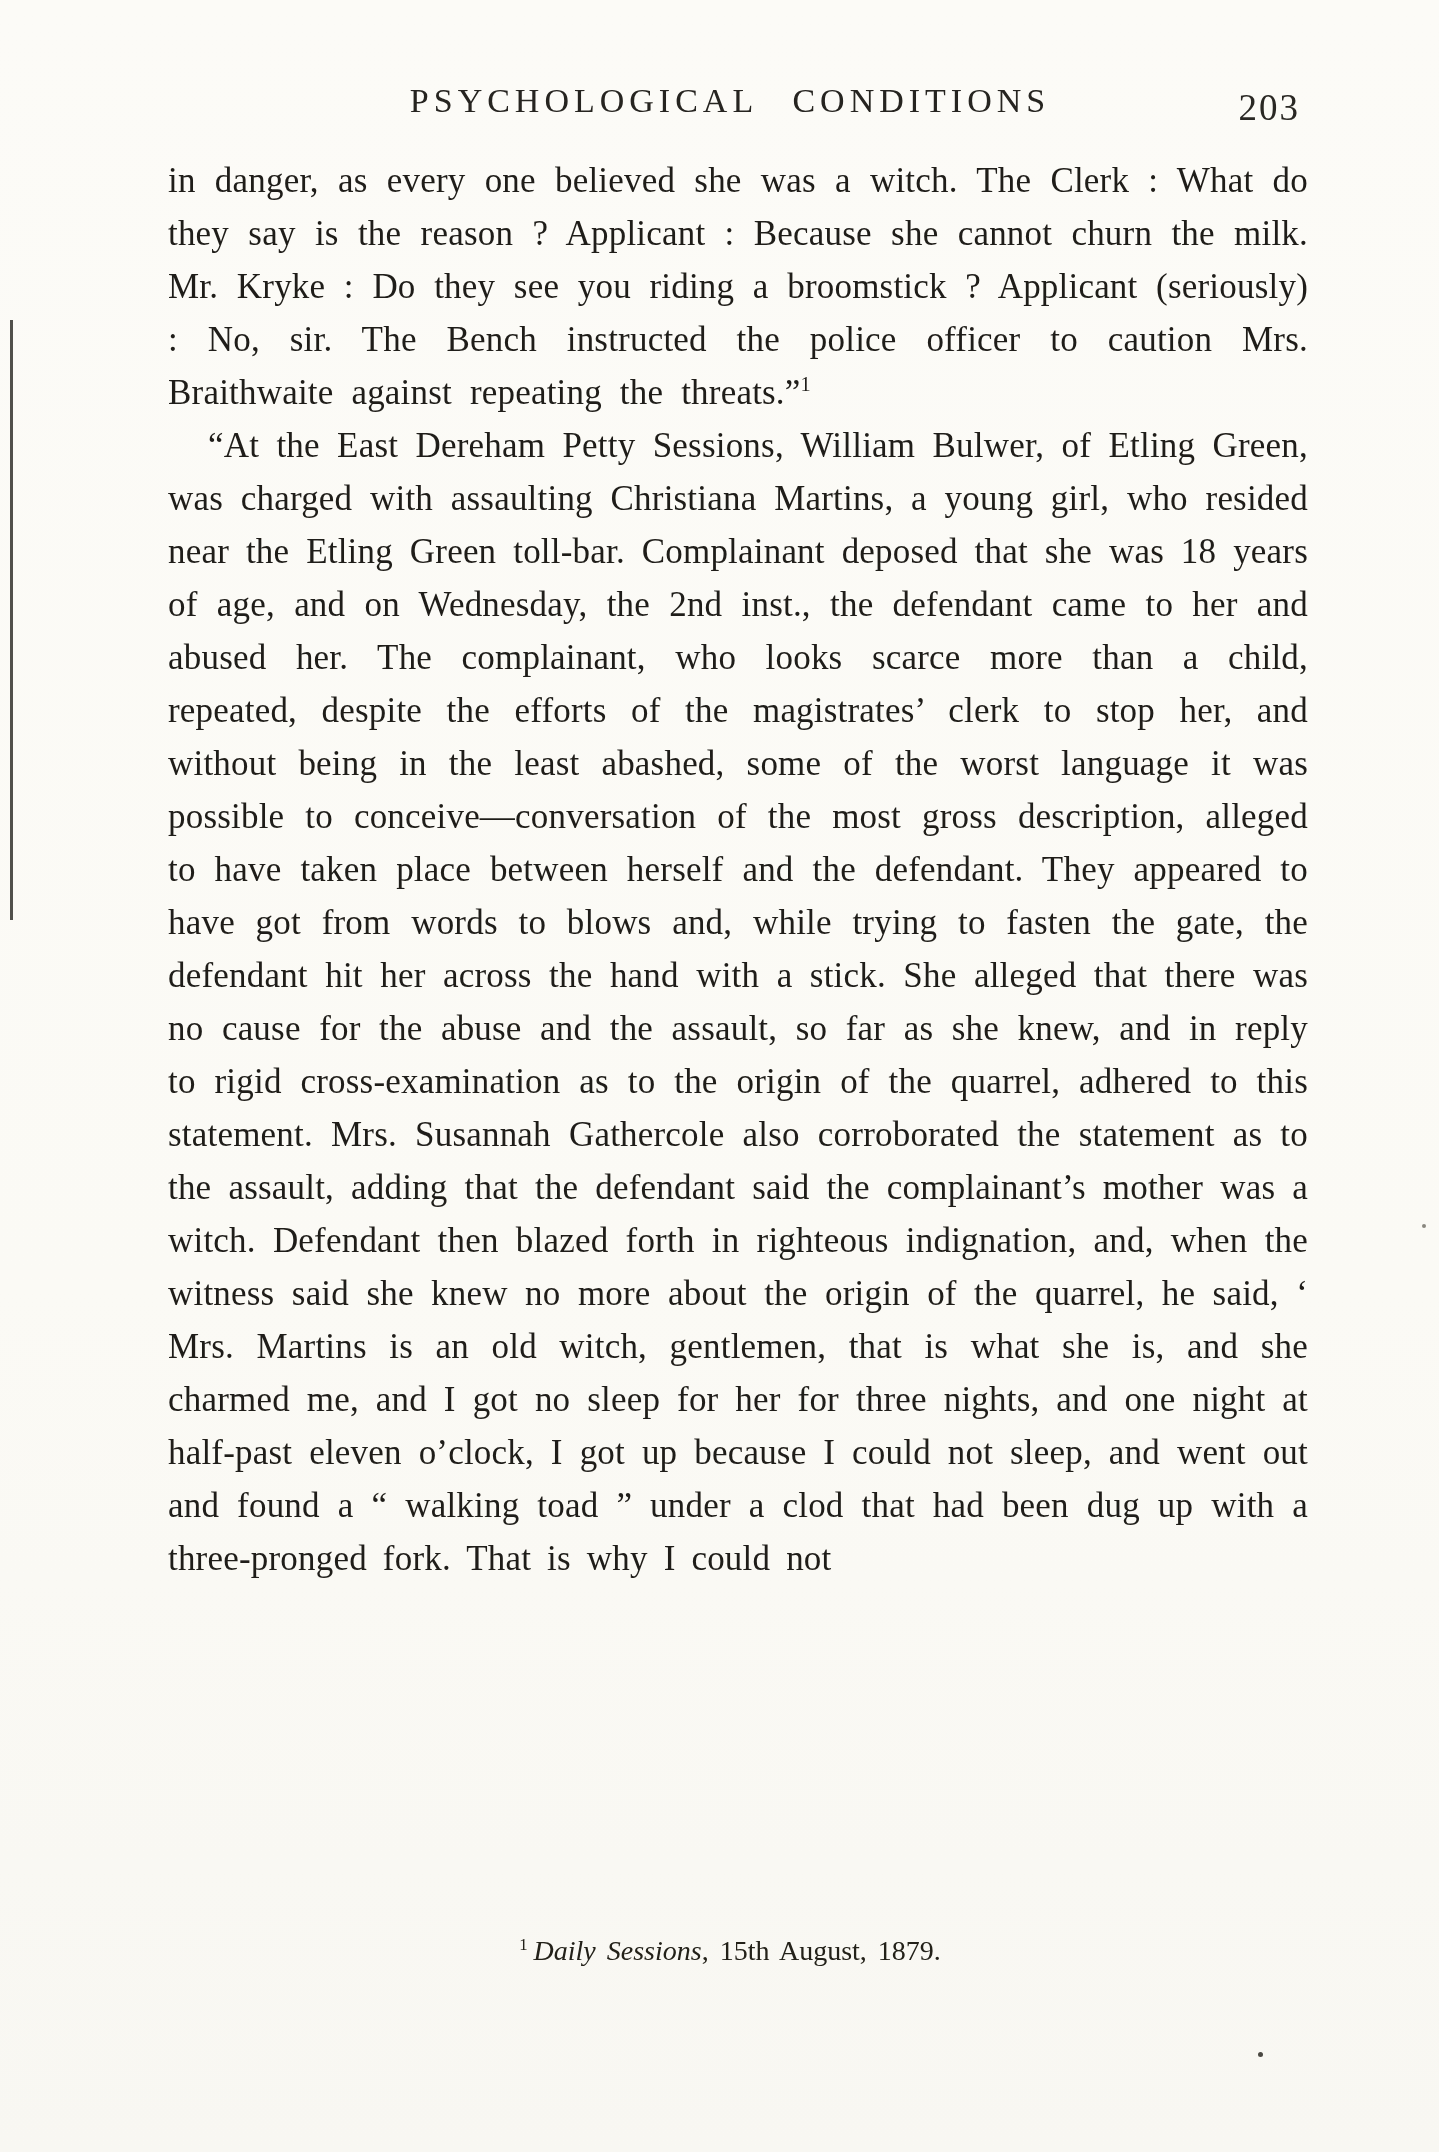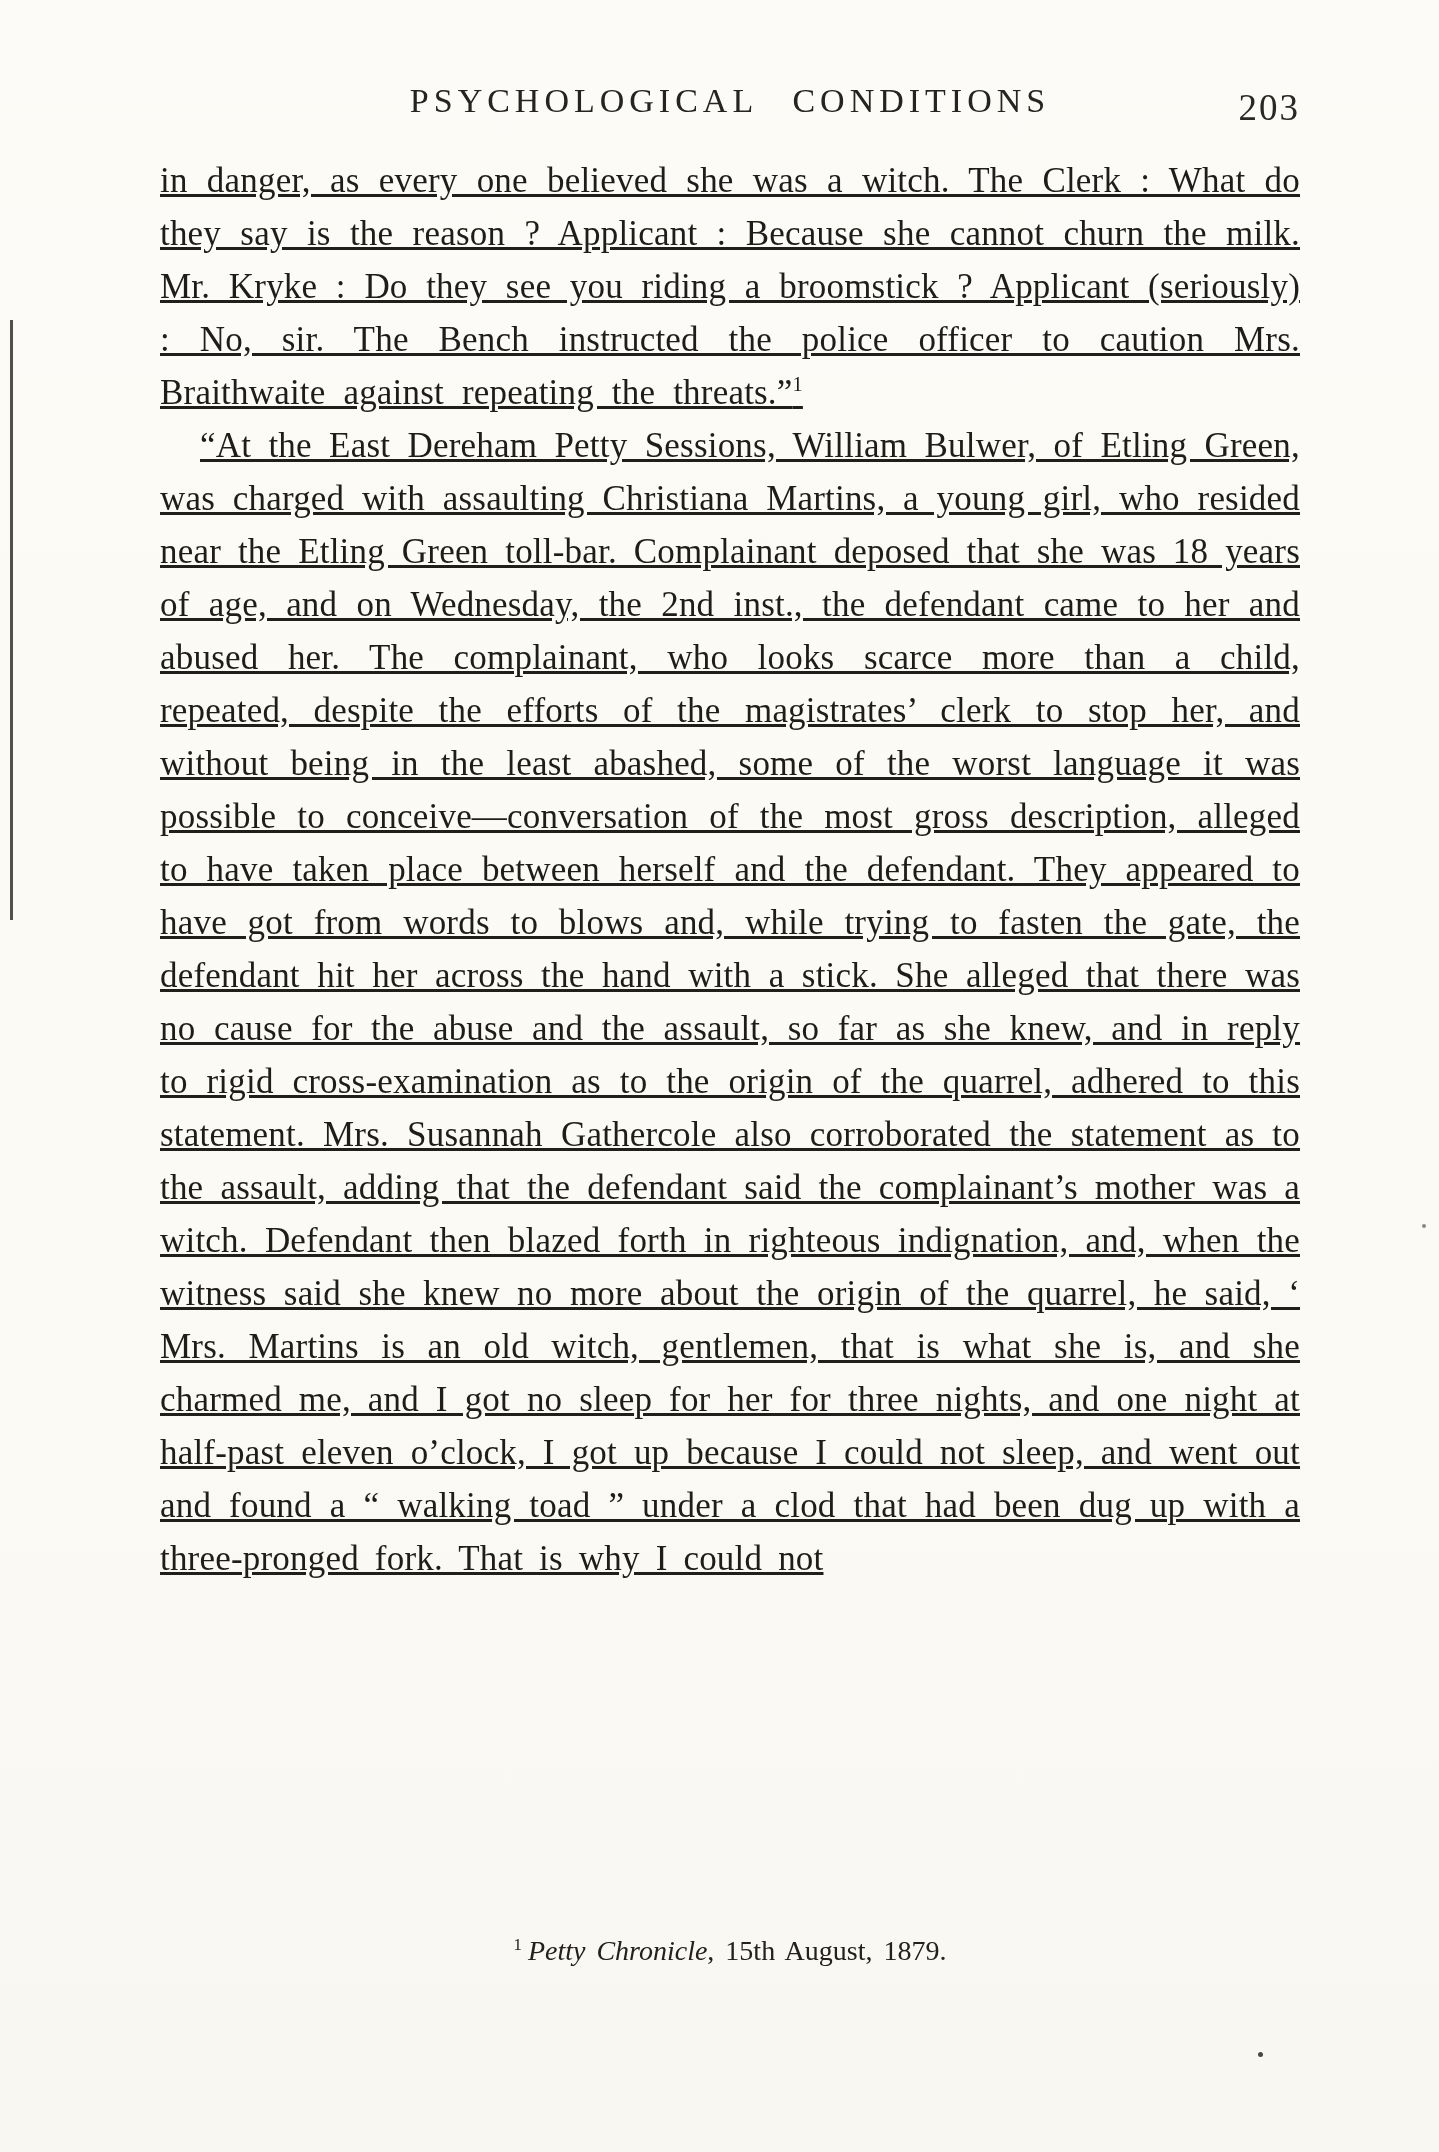--- a/index.html
+++ b/index.html
@@ -33,24 +33,23 @@
   .page-number {
     position: absolute;
     right: 0;
     top: 4px;
     font-size: 37px;
     letter-spacing: 2px;
     color: #2a2824;
   }
   .text-block {
     position: absolute;
-    left: 160px;
+    left: 168px;
     top: 140px;
     width: 1140px;
-    text-decoration: underline;
   }
   .para {
     margin: 0;
     text-align: justify;
     font-size: 35px;
     line-height: 53px;
     word-spacing: 9px;
     letter-spacing: 0.2px;
     color: #1f1d19;
   }
@@ -137,15 +136,15 @@
 
   <main class="text-block">
 
     <p class="para continuation"><span>in danger, as every one believed she was a witch. The Clerk : What do they say is the reason ? Applicant : Because she cannot churn the milk. Mr. Kryke : Do they see you riding a broomstick ? Applicant (seriously) : No, sir. The Bench instructed the police officer to caution Mrs. Braithwaite against repeating the threats.”</span><sup class="fn-ref">1</sup></p>
 
 
     <p class="para quote">“At the East Dereham Petty Sessions, William Bulwer, of Etling Green, was charged with assaulting Christiana Martins, a young girl, who resided near the Etling Green toll-bar. Complainant deposed that she was 18 years of age, and on Wednesday, the 2nd inst., the defendant came to her and abused her. The complainant, who looks scarce more than a child, repeated, despite the efforts of the magistrates’ clerk to stop her, and without being in the least abashed, some of the worst language it was possible to conceive—conversation of the most gross description, alleged to have taken place between herself and the defendant. They appeared to have got from words to blows and, while trying to fasten the gate, the defendant hit her across the hand with a stick. She alleged that there was no cause for the abuse and the assault, so far as she knew, and in reply to rigid cross-examination as to the origin of the quarrel, adhered to this statement. Mrs. Susannah Gathercole also corroborated the statement as to the assault, adding that the defendant said the complainant’s mother was a witch. Defendant then blazed forth in righteous indignation, and, when the witness said she knew no more about the origin of the quarrel, he said, ‘ Mrs. Martins is an old witch, gentlemen, that is what she is, and she charmed me, and I got no sleep for her for three nights, and one night at half-past eleven o’clock, I got up because I could not sleep, and went out and found a “ walking toad ” under a clod that had been dug up with a three-pronged fork. That is why I could not</p>
 
   </main>
 
-  <footer class="footnote"><sup>1</sup><i>Petty Chronicle</i><span>, 15th August, 1879.</span></footer>
+  <footer class="footnote"><sup>1</sup><i>Daily Sessions</i><span>, 15th August, 1879.</span></footer>
 
 </div>
 
 </body></html>

